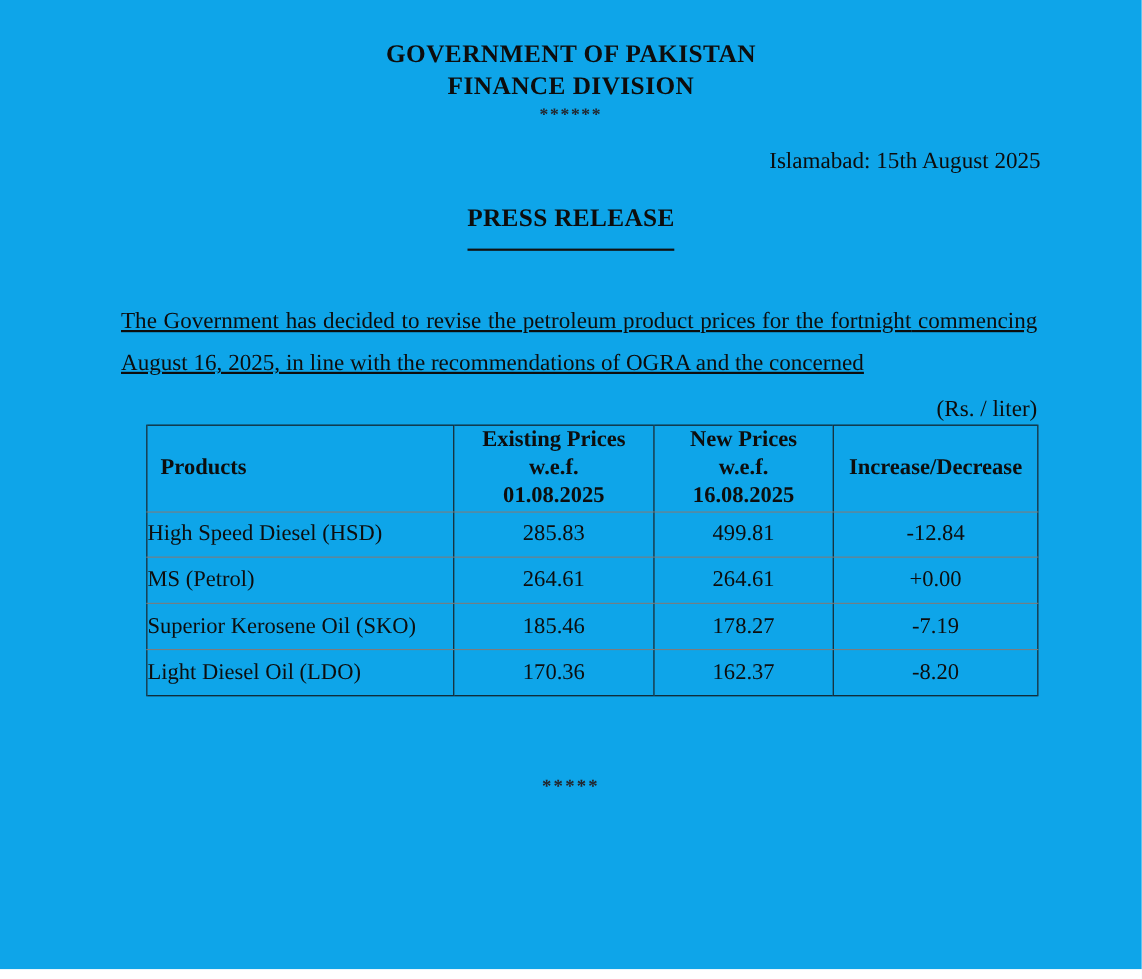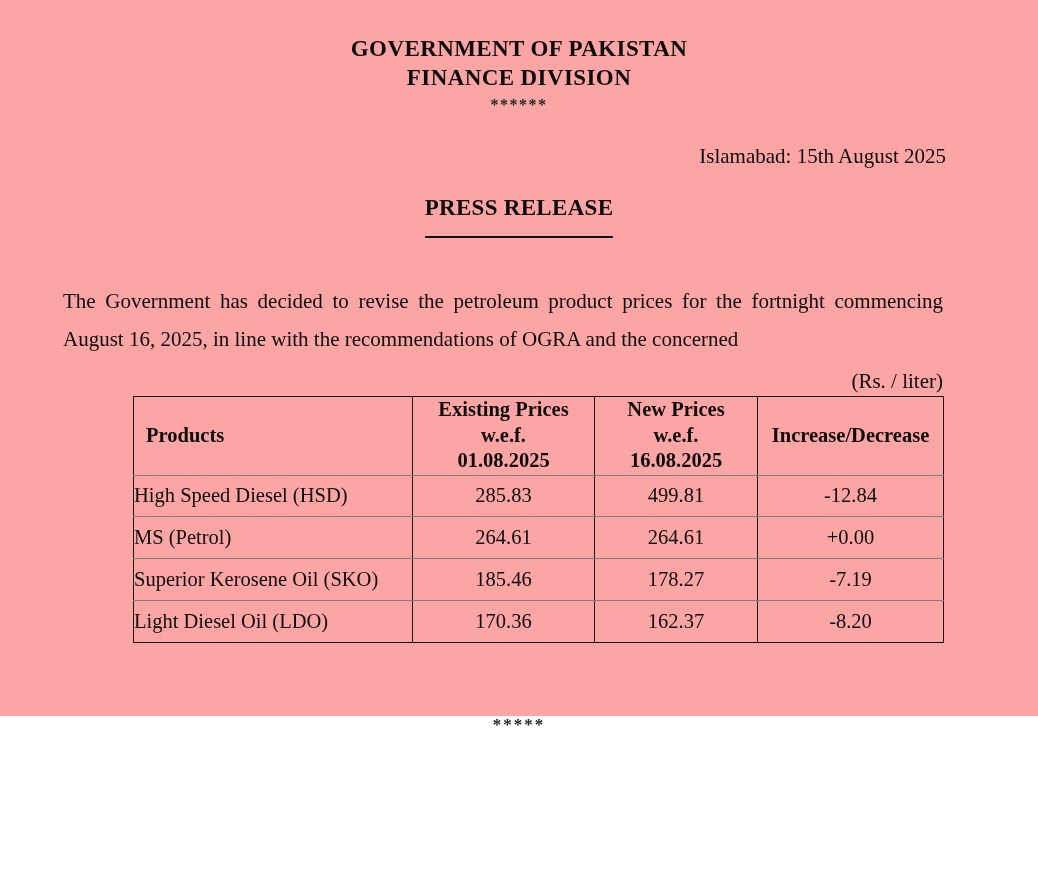--- a/index.html
+++ b/index.html
@@ -11,22 +11,22 @@
     width: 1038px;
     height: 890px;
     font-family: "Liberation Serif", "DejaVu Serif", serif;
     color: #0d0d0d;
     overflow: hidden;
   }
 
   .page {
     position: relative;
     width: 1038px;
-    height: 716px;
-    background: #fca5a5;
+    height: 881px;
+    background: #0ea5e9;
     box-sizing: border-box;
   }
 
   
   .masthead {
     text-align: center;
     padding-top: 34px;
   }
   .org-line {
     font-weight: bold;
@@ -41,21 +41,21 @@
     font-weight: bold;
     font-size: 16px;
     letter-spacing: 1.5px;
     line-height: 1.2;
     margin-top: 2px;
     color: #23252b;
   }
 
   
   .dateline-wrap {
-    margin-top: 30px;
+    margin-top: 20px;
     padding-right: 92px;
     text-align: right;
     font-size: 21px;
   }
 
   
   .title-wrap {
     margin-top: 26px;
     text-align: center;
   }
@@ -63,21 +63,22 @@
     display: inline-block;
     font-weight: bold;
     font-size: 23px;
     letter-spacing: 0.3px;
     border-bottom: 2.5px solid #111111;
     padding-bottom: 15px;
   }
 
   
   .body-wrap {
-    margin: 44px 95px 0 63px;
+    margin: 44px 95px 0 110px;
+    text-decoration: underline;
   }
   .body-para {
     font-size: 21px;
     line-height: 1.82;
     text-align: justify;
     text-justify: inter-word;
     margin: 0;
   }
   .body-para .lastline {
     display: block;

